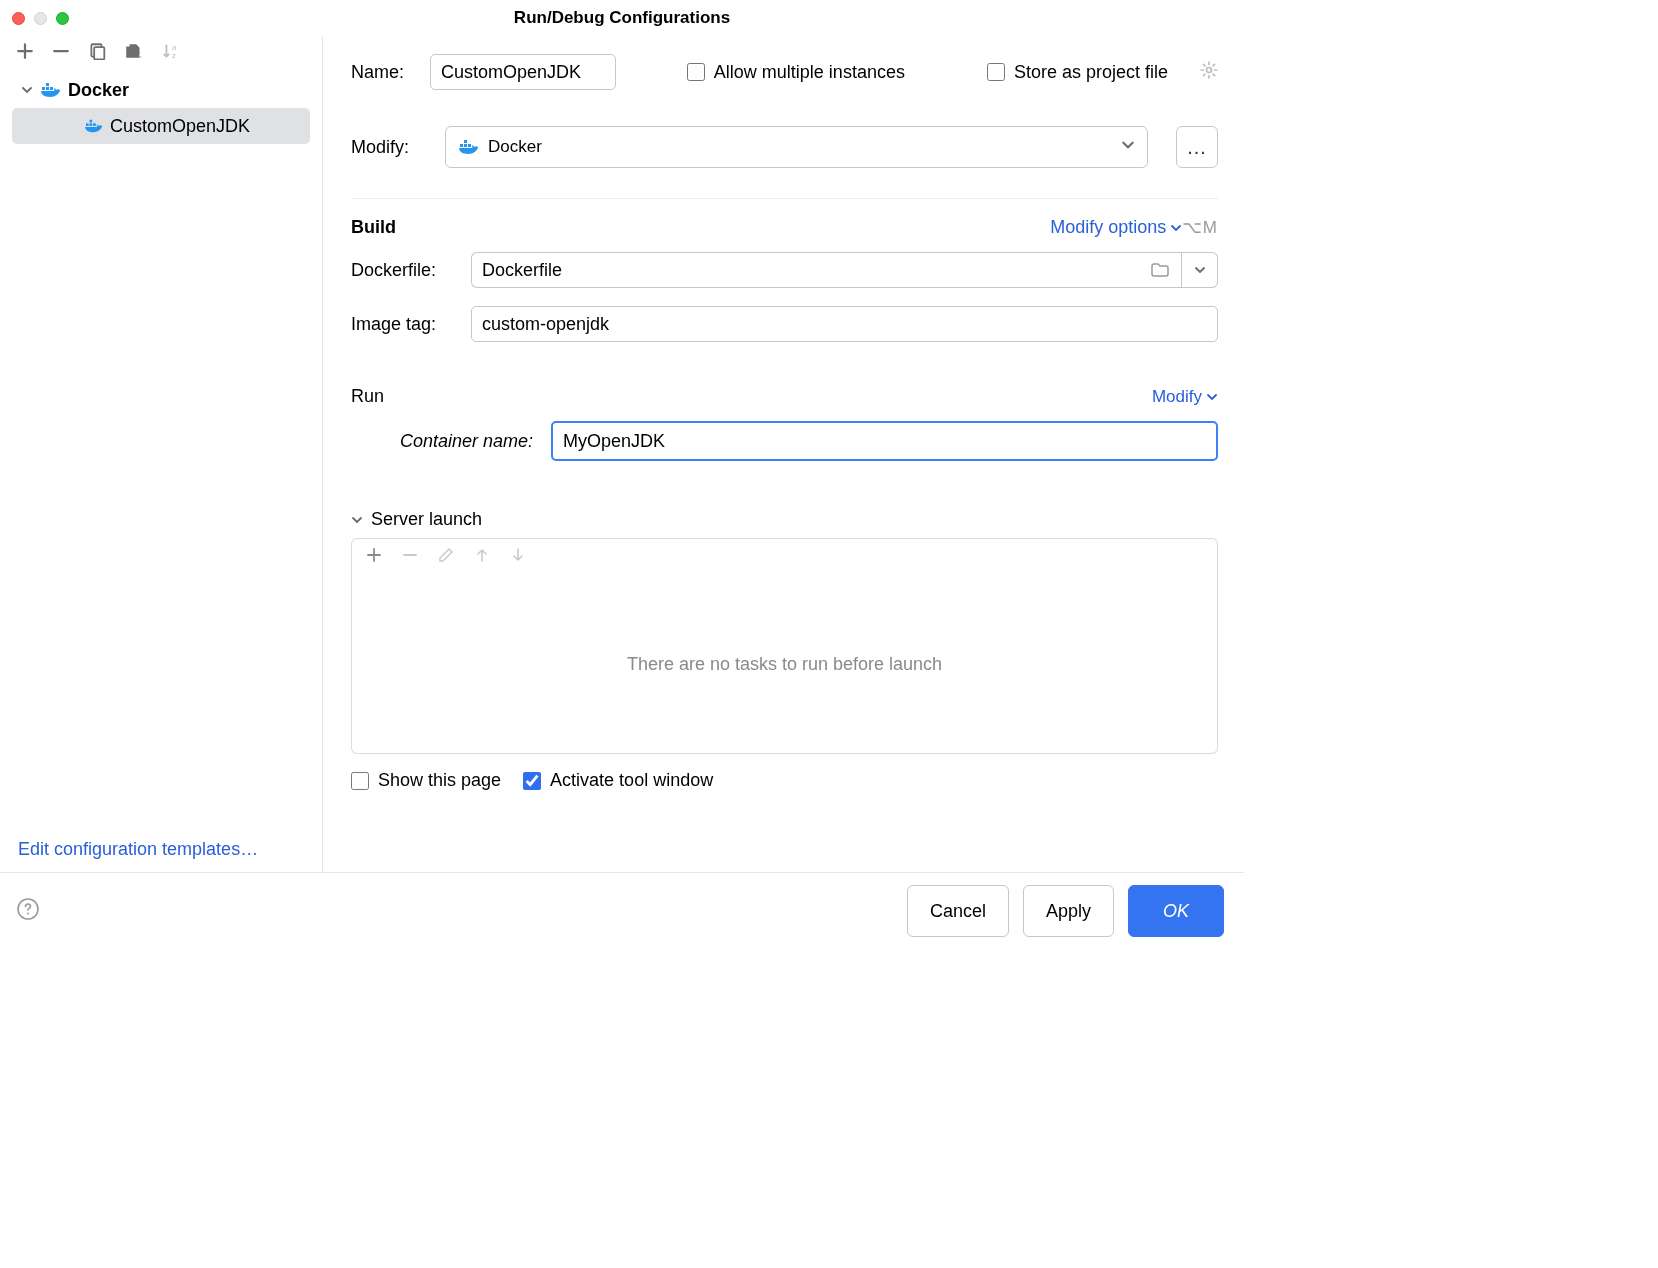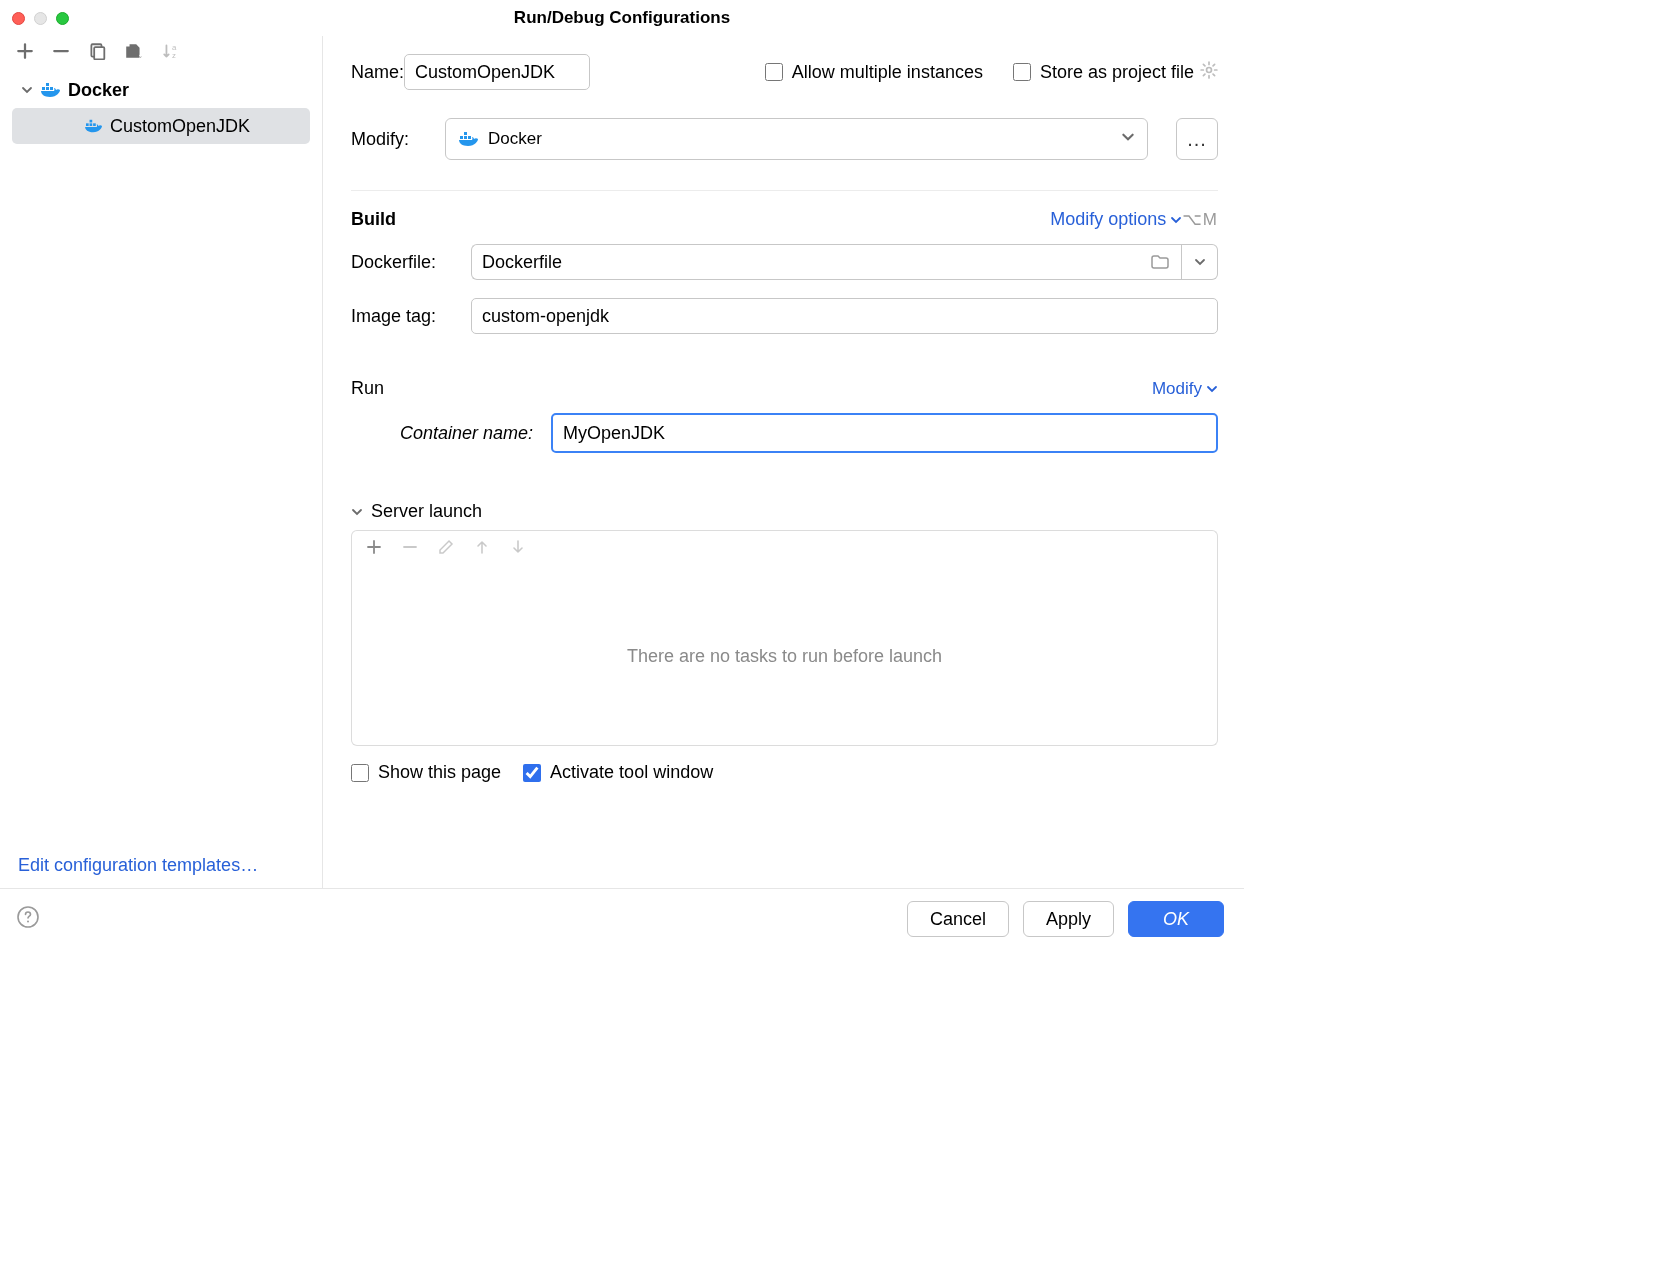--- a/index.html
+++ b/index.html
@@ -32,21 +32,21 @@
 .tree-row { display:flex; align-items:center; height:36px; padding-left:20px; gap:6px; }
 .tree-row.child { padding-left:72px; background:#dfe1e4; border-radius:5px; margin: 0 12px; }
 .tree-label { font-size:18px; }
 .tree-label.bold { font-weight:700; }
 .chev { width:14px; height:14px; display:inline-flex; align-items:center; justify-content:center; }
 .docker-icon { display:inline-flex; align-items:center; }
 .edit-templates { padding: 10px 16px 12px 18px; }
 .edit-templates a { color:#2860d8; text-decoration:none; font-size:18px; }
 .main { flex:1; display:flex; flex-direction:column; padding: 18px 26px 16px 28px; min-width:0; }
 .row { display:flex; align-items:center; }
-.name-row { margin-bottom:28px; }
+.name-row { gap:26px; margin-bottom:36px; }
 .lbl { font-size:18px; color:#000; }
 .input {
   border:1px solid #c7c7c7; border-radius:5px; height:36px; padding:0 10px;
   font-size:18px; color:#000; background:#fff;
 }
 .input.focused { border:2px solid #3b82f6; }
 .name-input { width:186px; }
 .chk { display:flex; align-items:center; gap:9px; font-size:18px; }
 .chk input { width:18px; height:18px; accent-color:#2f6fed; }
 .gear-faint { color:#bdbdbd; margin-left:6px; }
@@ -97,21 +97,21 @@
   color:#8a8a8a; font-size:18px; background:#fff;
 }
 .footer-opts { display:flex; align-items:center; gap:22px; margin-top:16px; }
 .dialog-footer {
   border-top:1px solid #e6e6e6; padding:12px 20px 14px 16px;
   display:flex; align-items:center; justify-content:space-between;
 }
 .help { color:#8a8a8a; }
 .buttons { display:flex; gap:14px; }
 .btn {
-  height:36px; padding:0 22px; border-radius:6px; border:1px solid #c7c7c7;
+  height:52px; padding:0 22px; border-radius:6px; border:1px solid #c7c7c7;
   background:#fff; font-size:18px; color:#000; display:flex; align-items:center;
 }
 .btn.primary { background:#3574f0; border-color:#3574f0; color:#ffffff; padding:0 34px;font-style:italic; }
 .spacer { flex:1; }
 </style>
 </head>
 <body>
 
 <div class="window">
 

